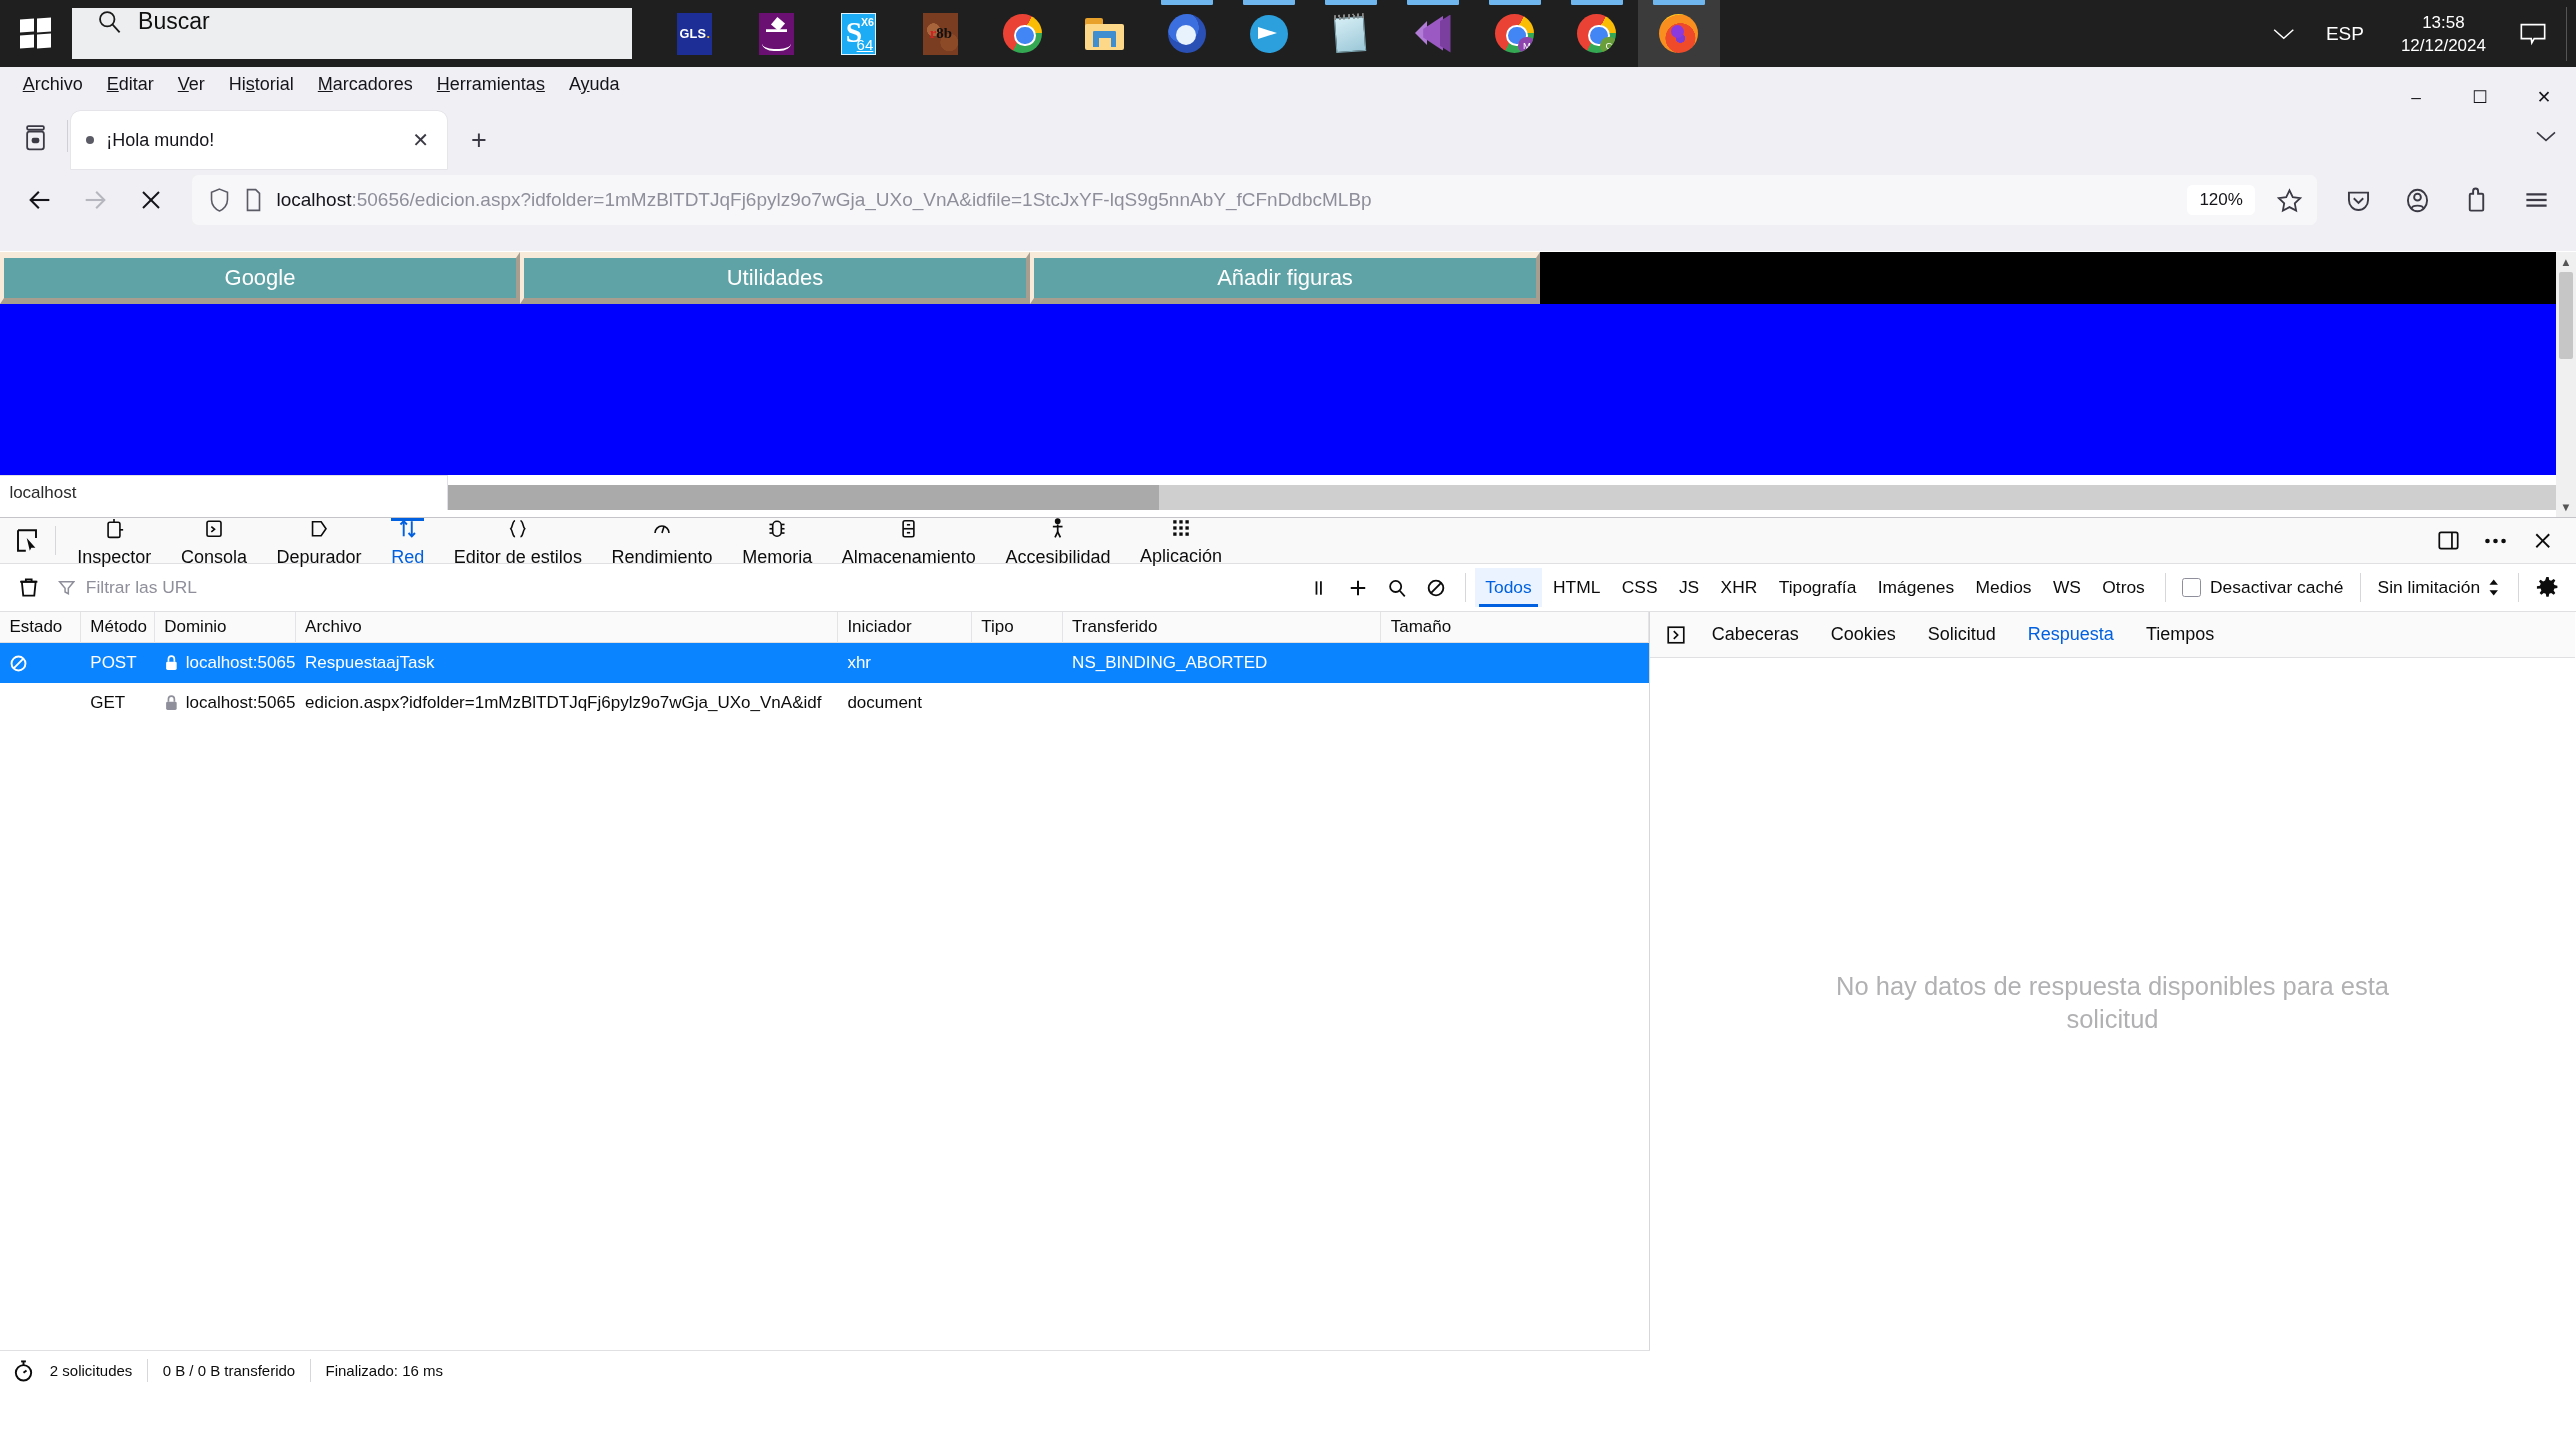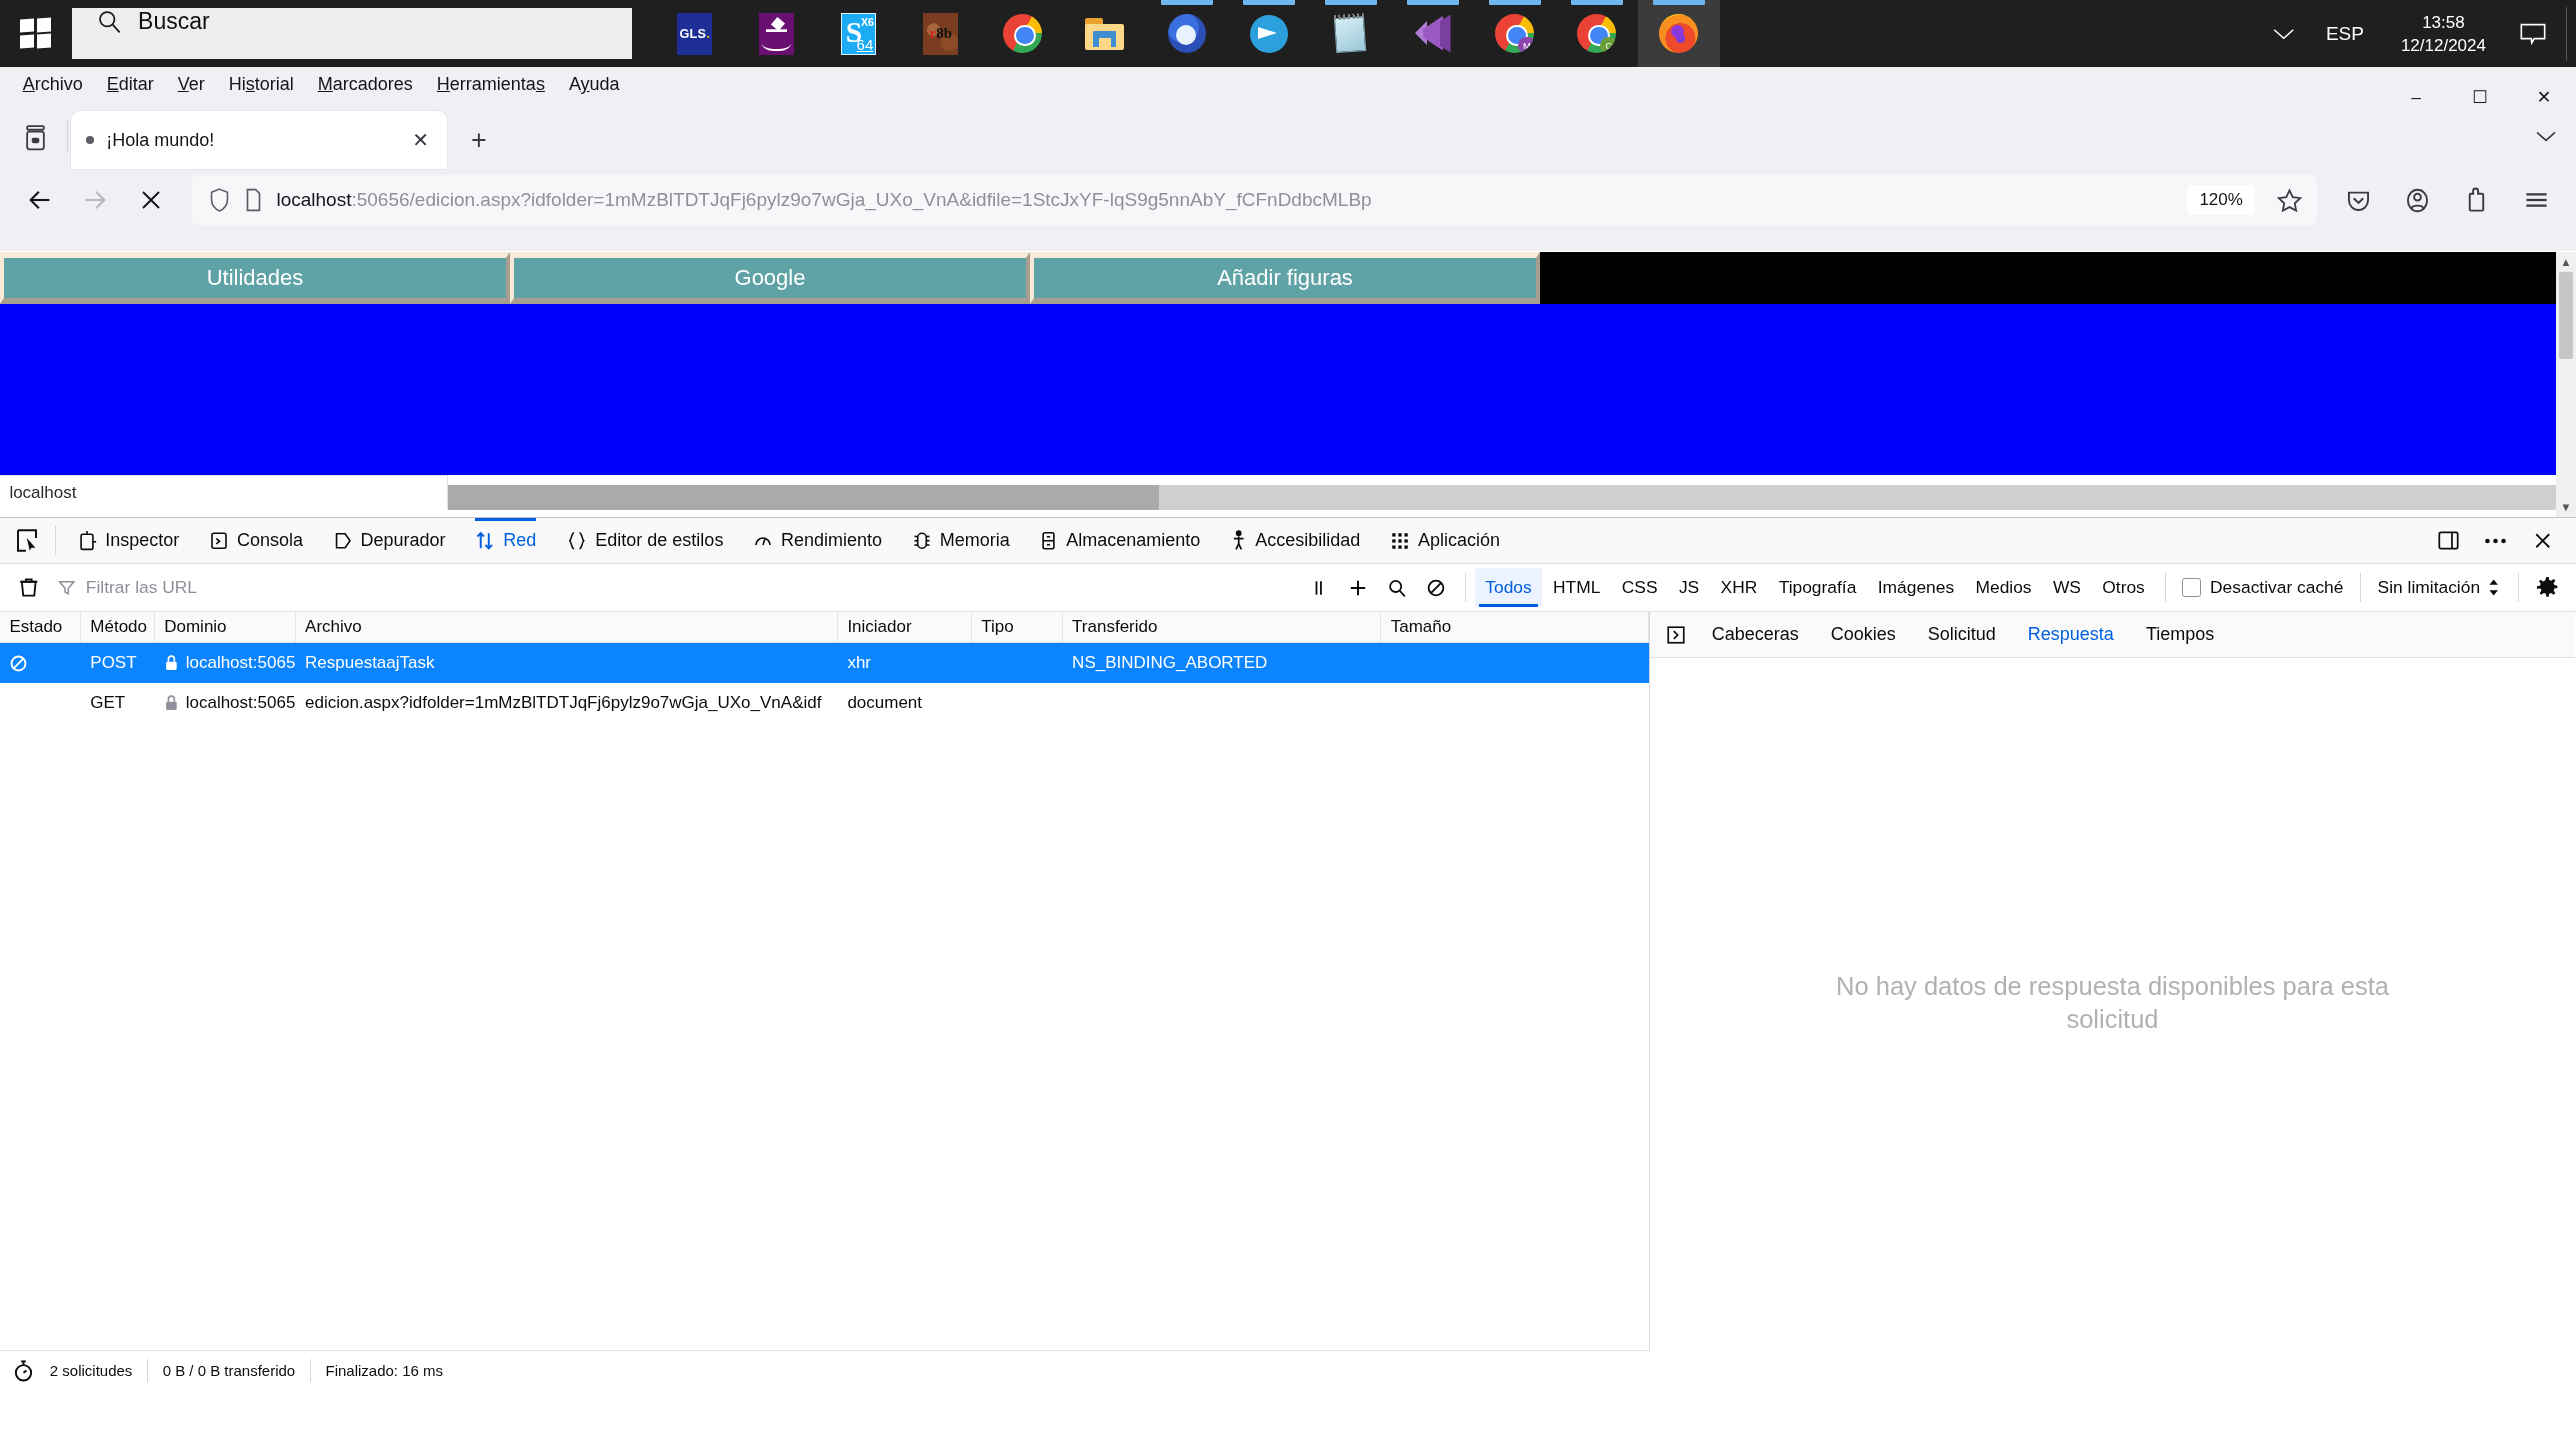--- a/index.html
+++ b/index.html
@@ -202,21 +202,21 @@
 
   
   #devtools { position:absolute; left:0; top:517px; width:2576px; height:932px; background:#fff;
      border-top: 0.7px solid #c5c5c9; font-size: 18px; color:#0c0c0d; }
 
   .dt-tabs { height: 46px; display:flex; align-items:center; padding-left: 5.4px;
      border-bottom: 0.7px solid #e0e0e2; background:#f9f9fa; }
   .dt-pick { width: 43px; height: 40px; display:flex; align-items:center; justify-content:center; }
   .dt-vsep { width:0.7px; height: 29.5px; background:#d7d7db; margin: 0 6.7px; }
   .dt-tab { display:flex; align-items:center; gap: 8px; padding: 0 14.8px; height: 46px;
-     position:relative; color:#0c0c0d; }
+     position:relative; color:#0c0c0d;flex-direction:column; }
   .dt-tab.active { color:#0060df; }
   .dt-tab.active::before { content:""; position:absolute; left: 14.8px; right: 14.8px; top: 0;
      height: 3.4px; background:#0060df; }
   .dt-right { margin-left:auto; display:flex; align-items:center; gap: 5.4px; padding-right: 12px; }
   .dt-right .ib { width: 42px; height: 40px; display:flex; align-items:center; justify-content:center; }
 
   .net-toolbar { height: 48px; display:flex; align-items:center; background:#fff;
      border-bottom: 0.7px solid #e0e0e2; padding: 0 9.4px; gap: 0; }
   .nt-icon { width: 39px; height: 39px; display:flex; align-items:center; justify-content:center; }
   .filter-input { flex: 1 1 auto; display:flex; align-items:center; gap: 10.7px; padding-left: 9.4px; }
@@ -488,22 +488,22 @@
             <line x1="3" y1="10" x2="21" y2="10"></line>
             <line x1="3" y1="15" x2="21" y2="15"></line>
         </svg>
       </div>
     </div>
   </div>
 </div>
 
 <div id="page">
   <div class="btnrow">
+    <div class="pagebtn b1">Google</div>
     <div class="pagebtn b2">Utilidades</div>
-    <div class="pagebtn b1">Google</div>
     <div class="pagebtn b3">Añadir figuras</div>
   </div>
   <div class="blue-area"></div>
   <div class="page-rest">
     <div class="statushint">localhost</div>
     <div class="hscroll">
       <div class="thumb"></div>
     </div>
   </div>
   <div class="vscroll">

